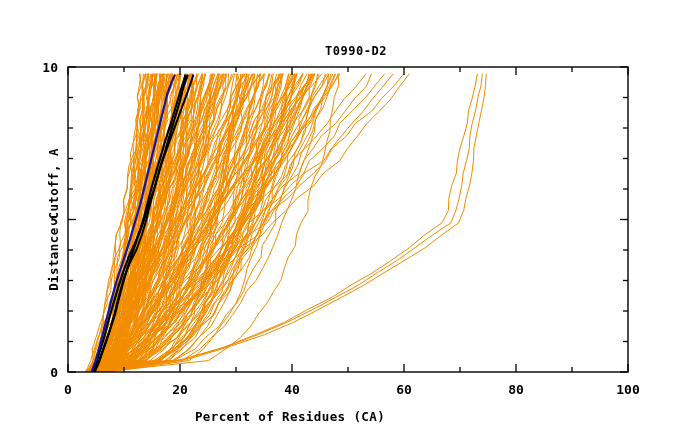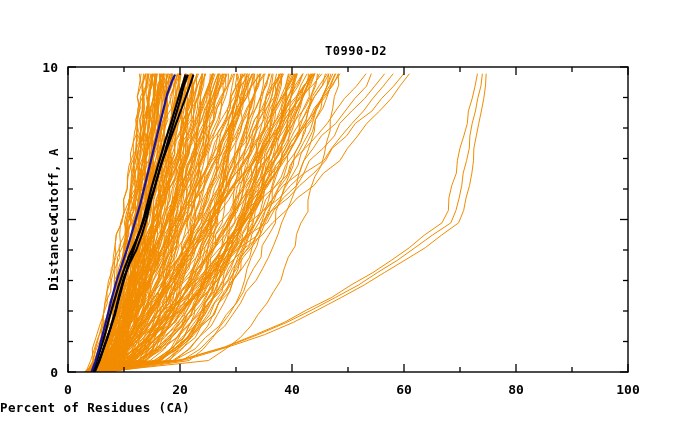--- a/index.html
+++ b/index.html
@@ -34,22 +34,23 @@
     margin-top: 28px;
   }
   #plot-svg {
     position: absolute;
     left: 0;
     top: 0;
   }
   .axis-label-x {
     position: absolute;
     left: 0;
-    top: 400px;
+    top: 409px;
     width: 580px;
+    text-align: center;
     font-family: "DejaVu Sans Mono", "Liberation Mono", monospace;
     font-size: 12.5px;
     font-weight: bold;
     color: #000000;
     letter-spacing: 0.4px;
   }
   .axis-label-y {
     position: absolute;
     left: -77px;
     top: 212px;

